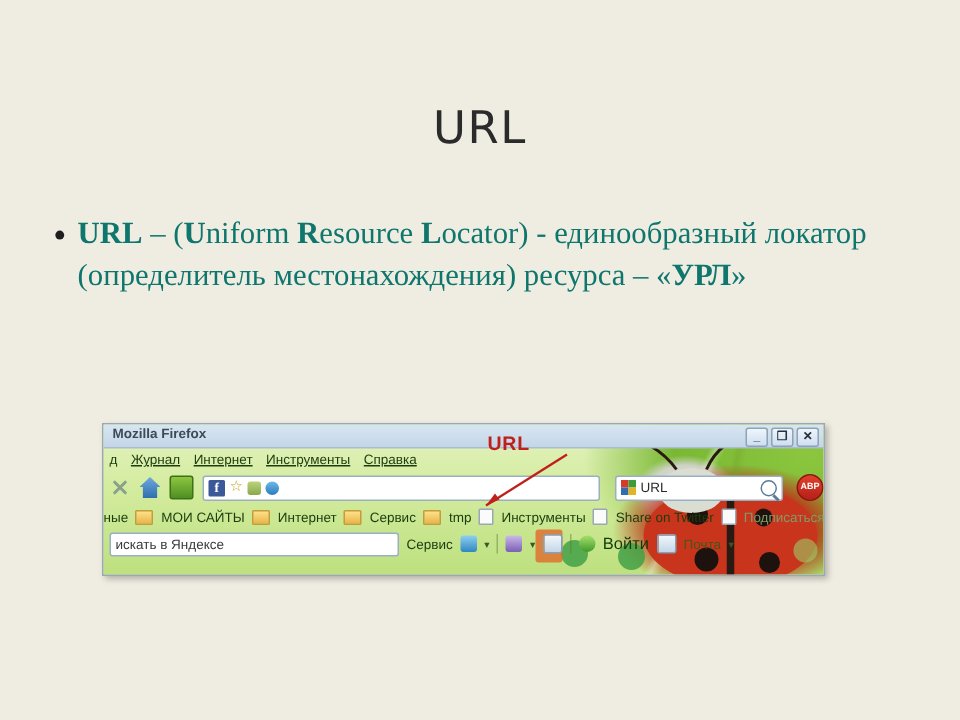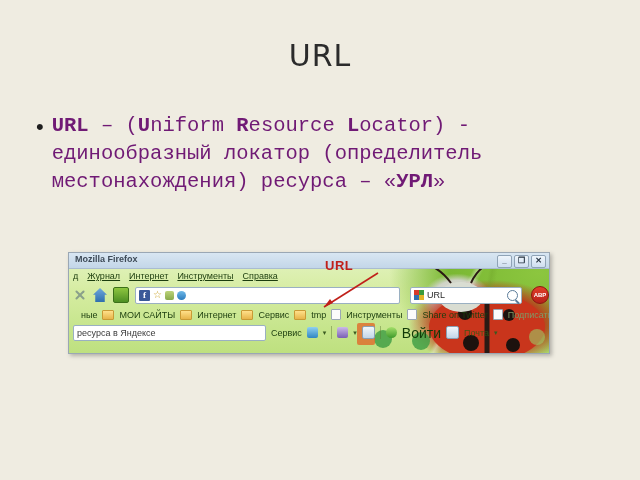--- a/index.html
+++ b/index.html
@@ -2,21 +2,21 @@
 <html><head>
 <meta charset="utf-8">
 <style>
   html,body{margin:0;padding:0;}
   body{
     width:640px;height:480px;overflow:hidden;
     background:#efece1;
     font-family:"Liberation Sans", sans-serif;
     -webkit-font-smoothing:antialiased;
   }
-  .slide{position:relative;width:640px;height:372px;}
+  .slide{position:relative;width:640px;height:372px;margin-top:30px;}
 
   
   .slide-title{
     position:absolute;left:0;top:38px;width:640px;
     text-align:center;
     font-size:30px;font-weight:400;color:#2b2b2b;
     letter-spacing:1px;
     font-family:"DejaVu Sans", sans-serif;
   }
 
@@ -24,22 +24,22 @@
   .bullet-block{
     position:absolute;left:36px;top:112px;width:576px;
   }
   .bullet-row{display:flex;align-items:flex-start;}
   .bullet-dot{
     flex:0 0 auto;
     font-size:22px;line-height:26px;color:#1e1e1e;
     margin-right:8px;margin-top:2px;
   }
   .bullet-text{
-    font-size:20.5px;line-height:28px;color:#701a75;
-    font-family:Liberation Mono, monospace;
+    font-size:20.5px;line-height:28px;color:#0f766e;
+    font-family:Liberation Serif, serif;
   }
   .bullet-text b{font-weight:700;}
 
   
   .browser{
     position:absolute;left:68px;top:252px;width:480px;height:100px;
     border:1px solid #9aa7b4;
     box-shadow:2px 2px 4px rgba(0,0,0,.25);
     overflow:hidden;
     background:#d7e8a8;
@@ -143,21 +143,21 @@
   }
   .abp{
     width:16px;height:16px;border-radius:50%;flex:0 0 auto;
     background:linear-gradient(180deg,#e2402a,#b5201a);
     color:#fff;font-size:6px;font-weight:700;line-height:16px;text-align:center;
     border:1px solid #8d1410;
   }
 
   .bookmarks{
     position:absolute;left:0;top:54px;right:0;height:15px;
-    display:flex;align-items:center;gap:5px;padding-left:12px;
+    display:flex;align-items:center;gap:5px;padding-left:0;
     font-size:9px;color:#1c3d0e;white-space:nowrap;overflow:hidden;
   }
   .folder{
     width:10px;height:8px;flex:0 0 auto;border-radius:1px;
     background:linear-gradient(180deg,#ffe08a,#e7b54a);border:1px solid #c99a35;
   }
   .page{
     width:8px;height:9px;flex:0 0 auto;border-radius:1px;
     background:#fbfbfb;border:1px solid #9aa7b4;
   }
@@ -173,21 +173,21 @@
     display:flex;align-items:center;padding:0 3px;
     font-size:9px;color:#3b3b3b;overflow:hidden;
   }
   .yfind{font-size:9px;color:#1c3d0e;flex:0 0 auto;}
   .ysep{width:1px;height:13px;background:rgba(90,120,50,.45);flex:0 0 auto;}
   .chip{width:11px;height:11px;border-radius:2px;flex:0 0 auto;}
   .c-blue{background:linear-gradient(180deg,#8fd0f0,#2f86c2);}
   .c-purple{background:linear-gradient(180deg,#cbb9e8,#7a5fb5);}
   .c-green{background:linear-gradient(180deg,#a5e06a,#3f9a2c);border-radius:50%;}
   .c-mail{background:linear-gradient(180deg,#f2f7fb,#c3d6e8);border:1px solid #88a0b5;}
-  .ylogin{font-size:14px;color:#123b08;flex:0 0 auto;}
+  .ylogin{font-size:11px;color:#123b08;flex:0 0 auto;}
   .ymail{font-size:9px;color:#2e5b14;flex:0 0 auto;opacity:.85;}
   .caret{font-size:7px;color:#3a5a20;flex:0 0 auto;}
 
   
   .anno-url{
     position:absolute;left:325px;top:258px;
     font-size:13px;font-weight:700;color:#c0201a;
     font-family:"Liberation Sans", sans-serif;
     letter-spacing:.5px;
   }
@@ -288,21 +288,21 @@
       <span>tmp</span>
       <span class="page"></span>
       <span>Инструменты</span>
       <span class="page"></span>
       <span>Share on Twitter</span>
       <span class="page"></span>
       <span class="bm-faded">Подписаться на ...</span>
     </div>
 
     <div class="yandexbar">
-      <span class="ybox">ресурса в Яндексе</span>
+      <span class="ybox">искать в Яндексе</span>
       <span class="yfind">Сервис</span>
       <span class="chip c-blue"></span>
       <span class="caret">▾</span>
       <span class="ysep"></span>
       <span class="chip c-purple"></span>
       <span class="caret">▾</span>
       <span class="chip c-mail"></span>
       <span class="ysep"></span>
       <span class="chip c-green"></span>
       <span class="ylogin">Войти</span>

